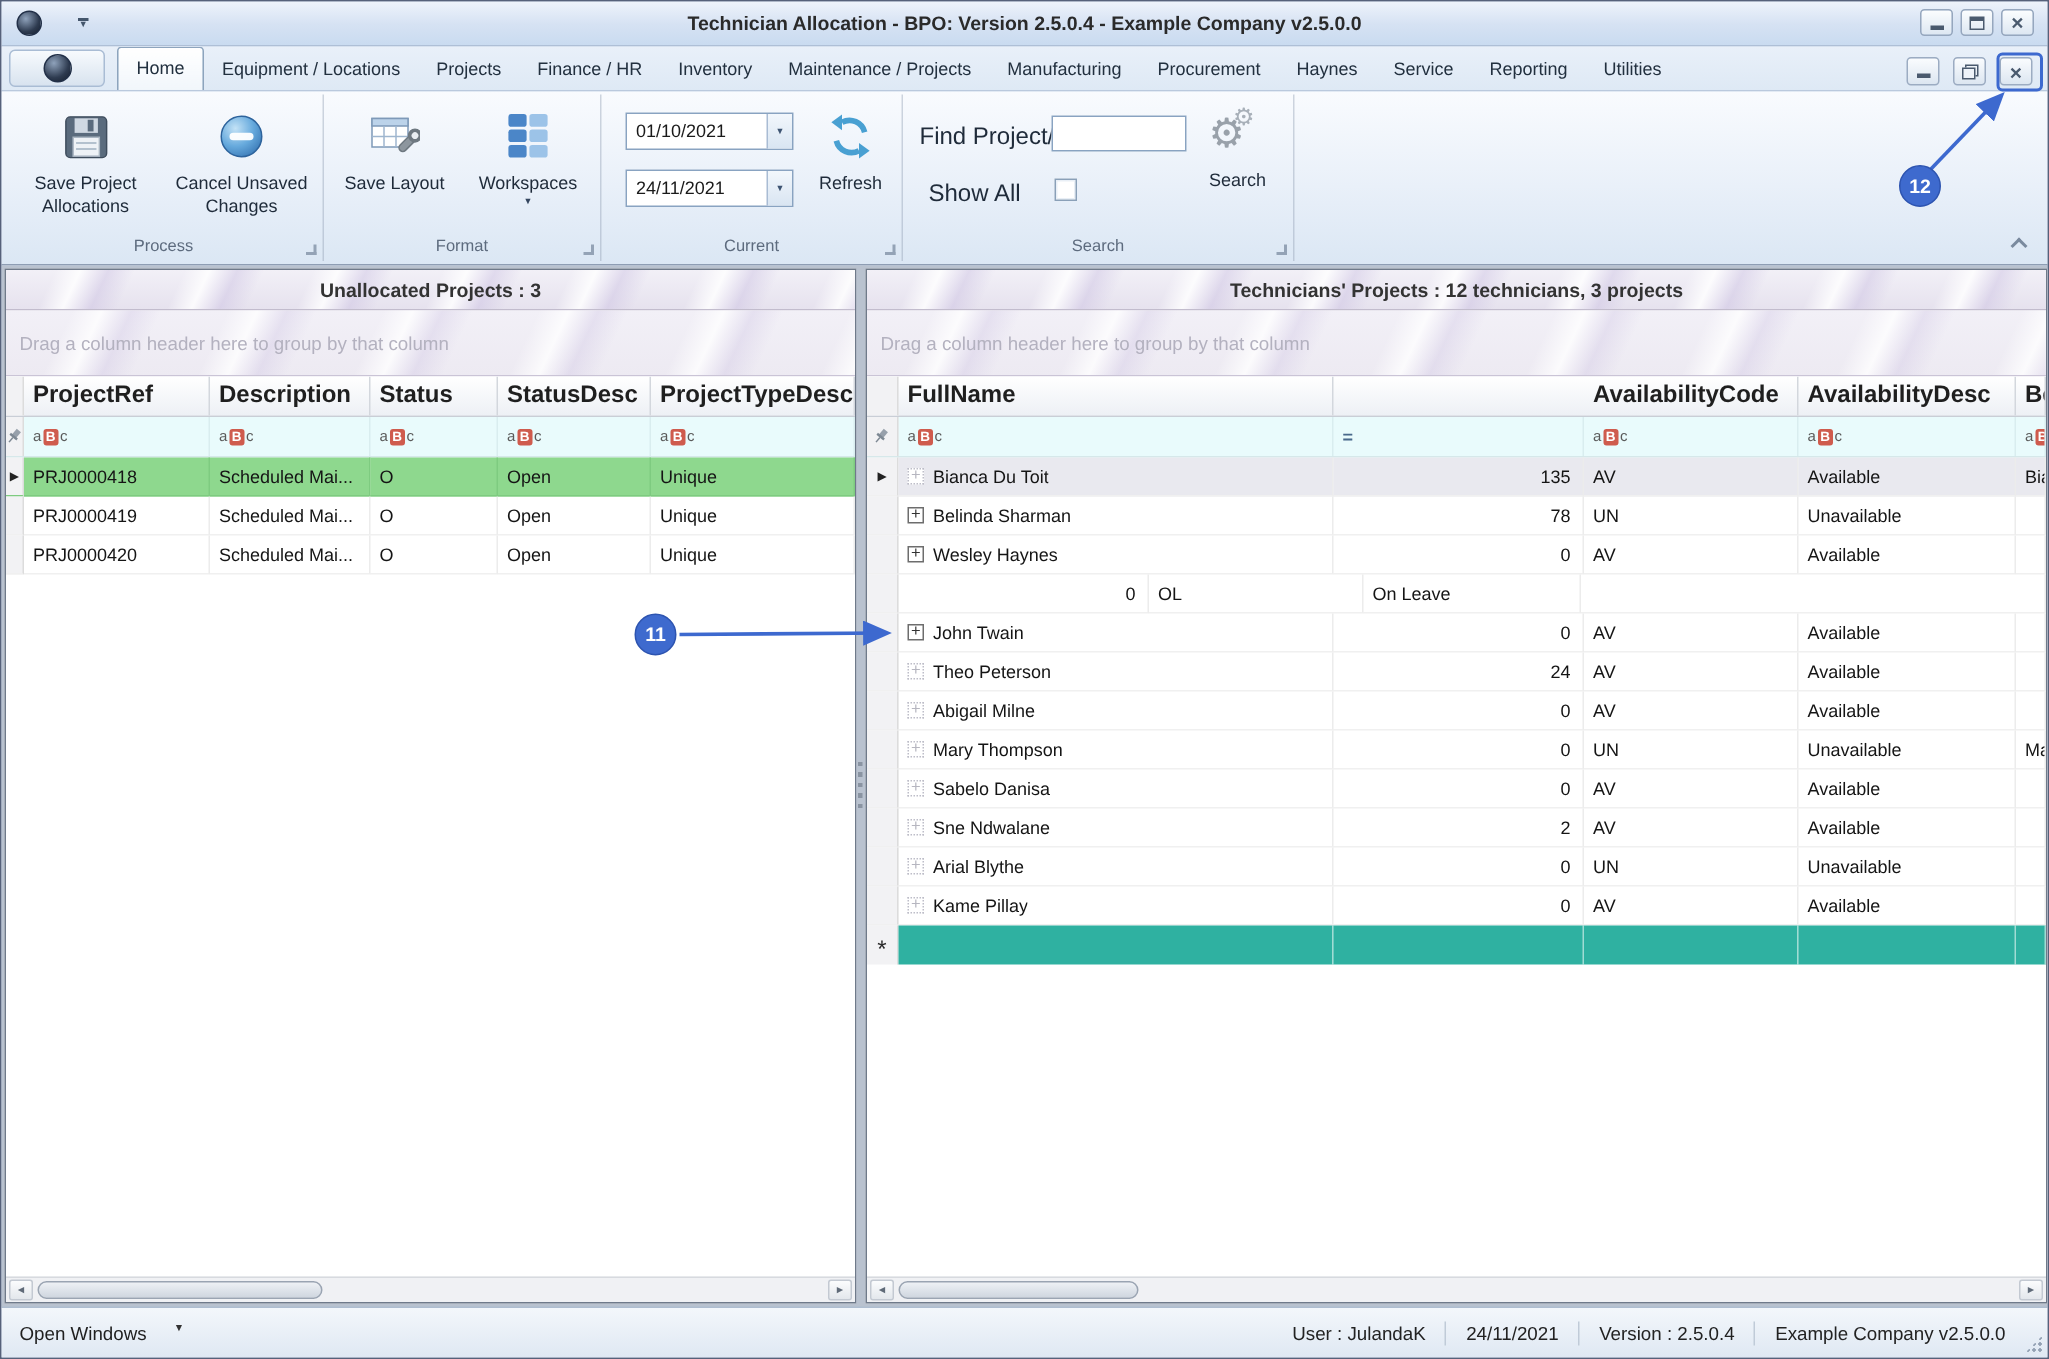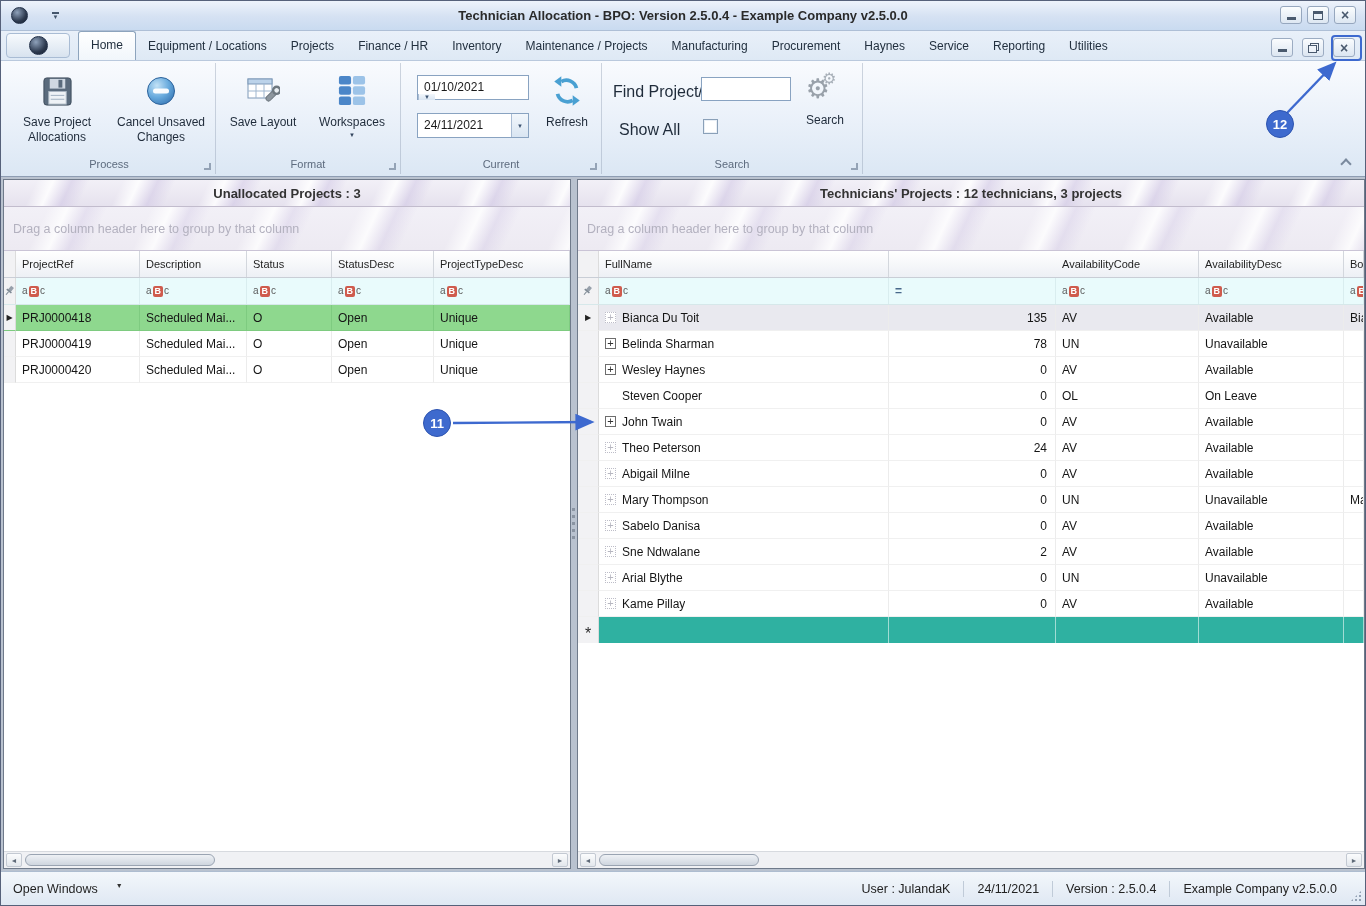--- a/index.html
+++ b/index.html
@@ -91,21 +91,21 @@
     border-bottom:1px solid #c2bccd;}
   .groupby{height:44px;flex:0 0 auto;display:flex;align-items:center;padding-left:9px;
     background:repeating-linear-gradient(115deg,rgba(255,255,255,0) 0 40px,rgba(255,255,255,.8) 58px,rgba(203,192,226,.32) 76px,rgba(255,255,255,0) 94px),linear-gradient(#f2f0f7,#edeaf2);
     border-bottom:1px solid #cac4d6;}
   .ghint{color:#b3b1bf;font-size:12.5px;}
   .gridbody{flex:1 1 auto;display:flex;flex-direction:column;overflow:hidden;background:#fff;}
 
   .grow{display:flex;flex:0 0 auto;}
   .gcell{display:flex;align-items:center;padding-left:6px;white-space:nowrap;overflow:hidden;}
   .ghead{height:27px;background:linear-gradient(#ffffff,#edf0f5);border-bottom:1px solid #c9ced6;}
-  .ghead .gcell{border-right:1px solid #d3d7dd;font-size:11px;color:#1f1f1f;}
+  .ghead .gcell{border-right:1px solid #d3d7dd;font-size:16px;color:#1f1f1f;font-weight:bold;}
   .gfilter{height:27px;background:#e9fbfc;border-bottom:1px solid #d6e8ea;}
   .gfilter .gcell{border-right:1px solid #d9edef;}
   .drow{height:26px;}
   .drow .gcell{border-right:1px solid #ececec;border-bottom:1px solid #f0f0f0;font-size:12px;color:#151515;}
   .ind{padding-left:0;justify-content:center;background:#f2f2f4;border-right:1px solid #dcdcdc !important;}
   .rowarrow{font-size:8px;color:#222;}
   .selgreen .gcell{background:#8ed88e;border-right-color:#7ecb80;border-bottom-color:#7ecb80;}
   .selgreen .ind{background:#f2f2f4;border-right-color:#dcdcdc;}
   .focusrow .gcell{background:#e9e9ef;}
   .focusrow .ind{background:#f2f2f4;}
@@ -280,21 +280,21 @@
             </svg>
         </div>
         <div class="blabel">Workspaces</div>
         <div class="wsarrow">▼</div>
       </div>
       <div class="gfooter"><span>Format</span></div>
       <div class="launcher"></div>
     </div>
 
     <div class="rgroup g-current">
-      <div class="combo" style="left:16px;top:12px;flex-direction:column;">
+      <div class="combo" style="left:16px;top:12px;">
         <div class="cval">01/10/2021</div>
         <div class="cbtn">
             <span class="cdd">▼</span>
           </div>
       </div>
       <div class="combo" style="left:16px;top:50px;">
         <div class="cval">24/11/2021</div>
         <div class="cbtn">
             <span class="cdd">▼</span>
           </div>
@@ -526,24 +526,20 @@
               <span class="exp solid">+</span>
               <span class="nm">Wesley Haynes</span>
             </div>
             <div class="gcell dcell num" style="width: 167px; flex: 0 0 auto;">0</div>
             <div class="gcell dcell" style="width: 143px; flex: 0 0 auto;">AV</div>
             <div class="gcell dcell" style="width: 145px; flex: 0 0 auto;">Available</div>
             <div class="gcell dcell" style="flex: 1 1 10px;"></div>
           </div>
           <div class="grow drow">
             <div class="gcell ind" style="width: 21px; flex: 0 0 auto;"></div>
-            <div class="gcell dcell namecell" style="width: 290px; flex: 0 0 auto;">
-              <span class="exp none"></span>
-              <span class="nm">Steven Cooper</span>
-            </div>
             <div class="gcell dcell num" style="width: 167px; flex: 0 0 auto;">0</div>
             <div class="gcell dcell" style="width: 143px; flex: 0 0 auto;">OL</div>
             <div class="gcell dcell" style="width: 145px; flex: 0 0 auto;">On Leave</div>
             <div class="gcell dcell" style="flex: 1 1 10px;"></div>
           </div>
           <div class="grow drow">
             <div class="gcell ind" style="width: 21px; flex: 0 0 auto;"></div>
             <div class="gcell dcell namecell" style="width: 290px; flex: 0 0 auto;">
               <span class="exp solid">+</span>
               <span class="nm">John Twain</span>

